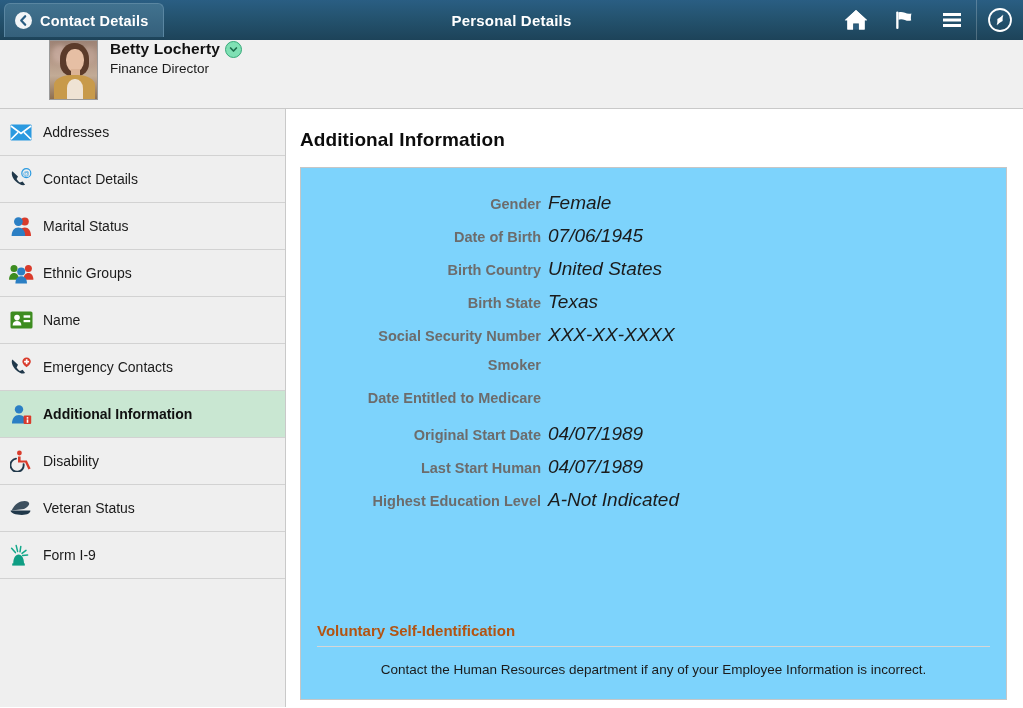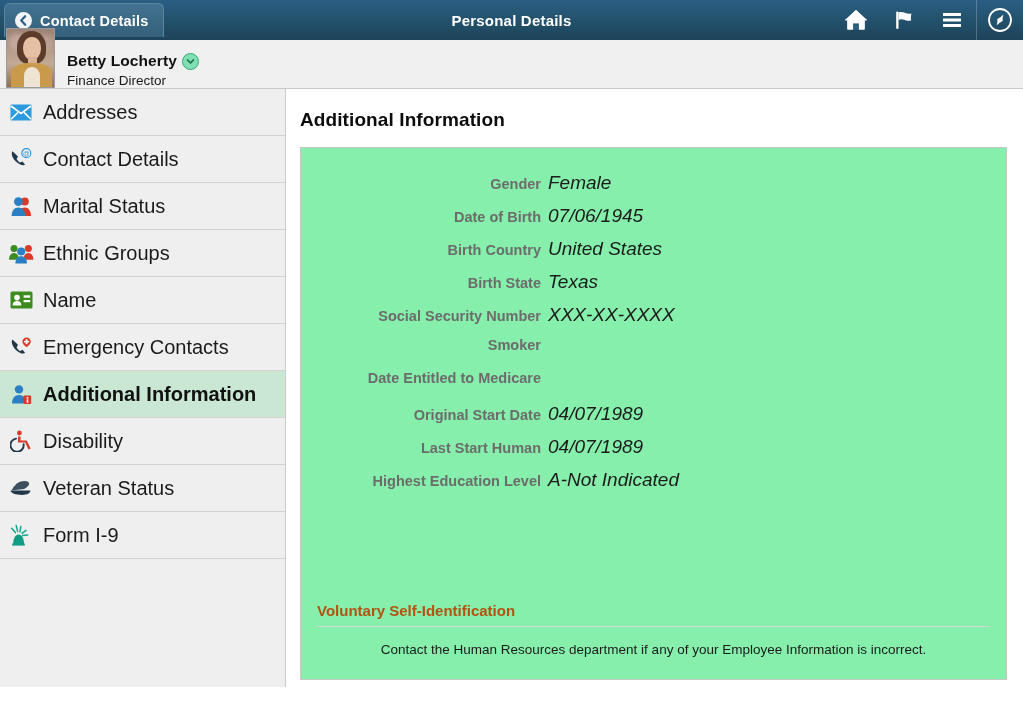--- a/index.html
+++ b/index.html
@@ -57,24 +57,24 @@
   }
   .hdr-icon.last {
     border-left: 1px solid rgba(255,255,255,.22);
     width: 47px;
   }
   .hdr-icon svg { display: block; }
 
   
   .person-bar {
     position: relative;
-    width: 1023px; height: 49px;
+    width: 1023px; height: 69px;
     background: #f0f0f0;
     border-bottom: 1px solid #c9c9c9;
-    display: flex; align-items: flex-end;
+    display: flex; align-items: flex-start; padding-left: 43px;
   }
   .avatar {
     margin-left: 6px;
     width: 49px; height: 60px;
     border: 1px solid #9a9a9a;
     background: #b9a591;
     position: relative; overflow: hidden; flex: none;
   }
   .avatar .bg {
     position:absolute; inset:0;
@@ -147,39 +147,39 @@
     cursor: pointer;
   }
   .nav-item.selected { background: #c9e7d2; }
   .nav-icon {
     width: 26px; height: 26px;
     display: flex; align-items: center; justify-content: center;
     flex: none; margin-right: 9px;
   }
   .nav-icon svg { display: block; }
   .nav-label {
-    font-size: 20px; color: #1b1b1b;
+    font-size: 14px; color: #1b1b1b;
   }
   .nav-item.selected .nav-label { font-weight: bold; color: #111; }
   .sidebar-filler { background: #efefef; flex: 1; }
 
   
   .content {
     flex: 1; height: 598px;
     background: #ffffff;
     padding: 20px 16px 0 14px;
     overflow: hidden;
   }
   .content-heading {
     font-size: 19px; font-weight: bold; color: #0c0c0c;
     margin-bottom: 16px; letter-spacing: .1px;
   }
   .panel {
     border: 1px solid #c6c6c6;
-    background: #86efac;
+    background: #7dd3fc;
     height: 533px;
     position: relative;
     padding: 24px 16px 0 16px;
     display: flex; flex-direction: column;
   }
   .field-list { flex: none; }
   .field-row {
     display: flex; align-items: baseline;
     height: 33px;
   }

